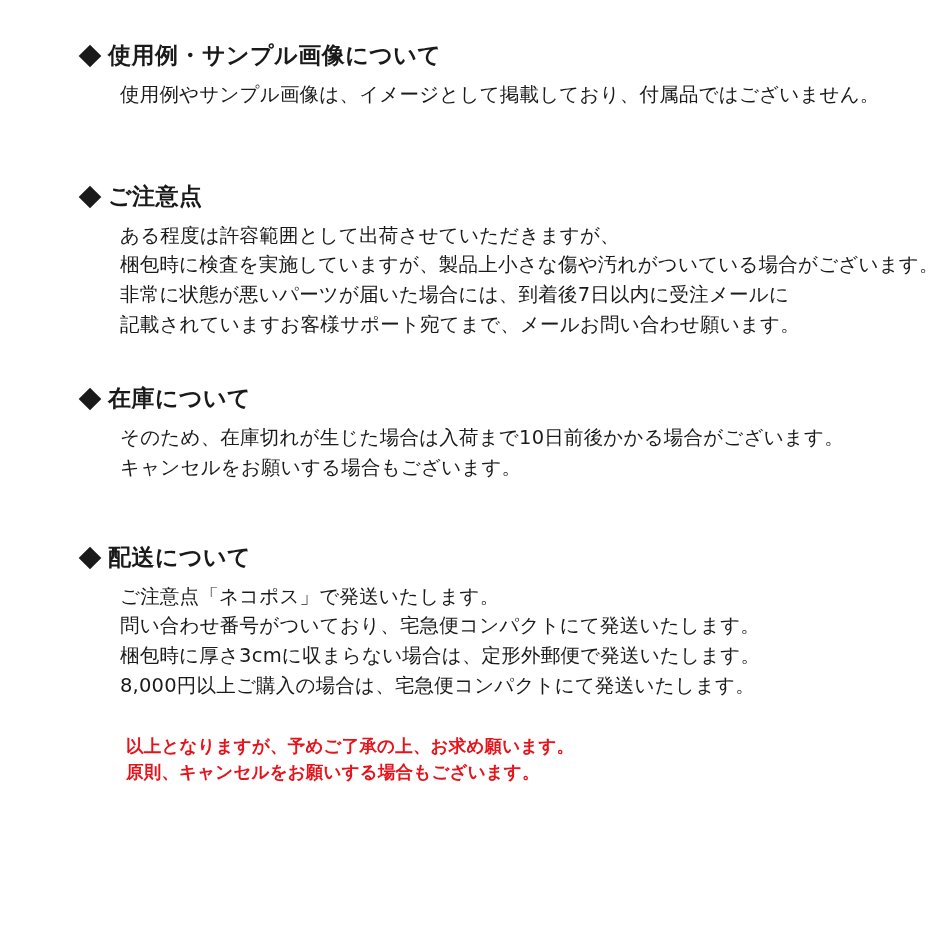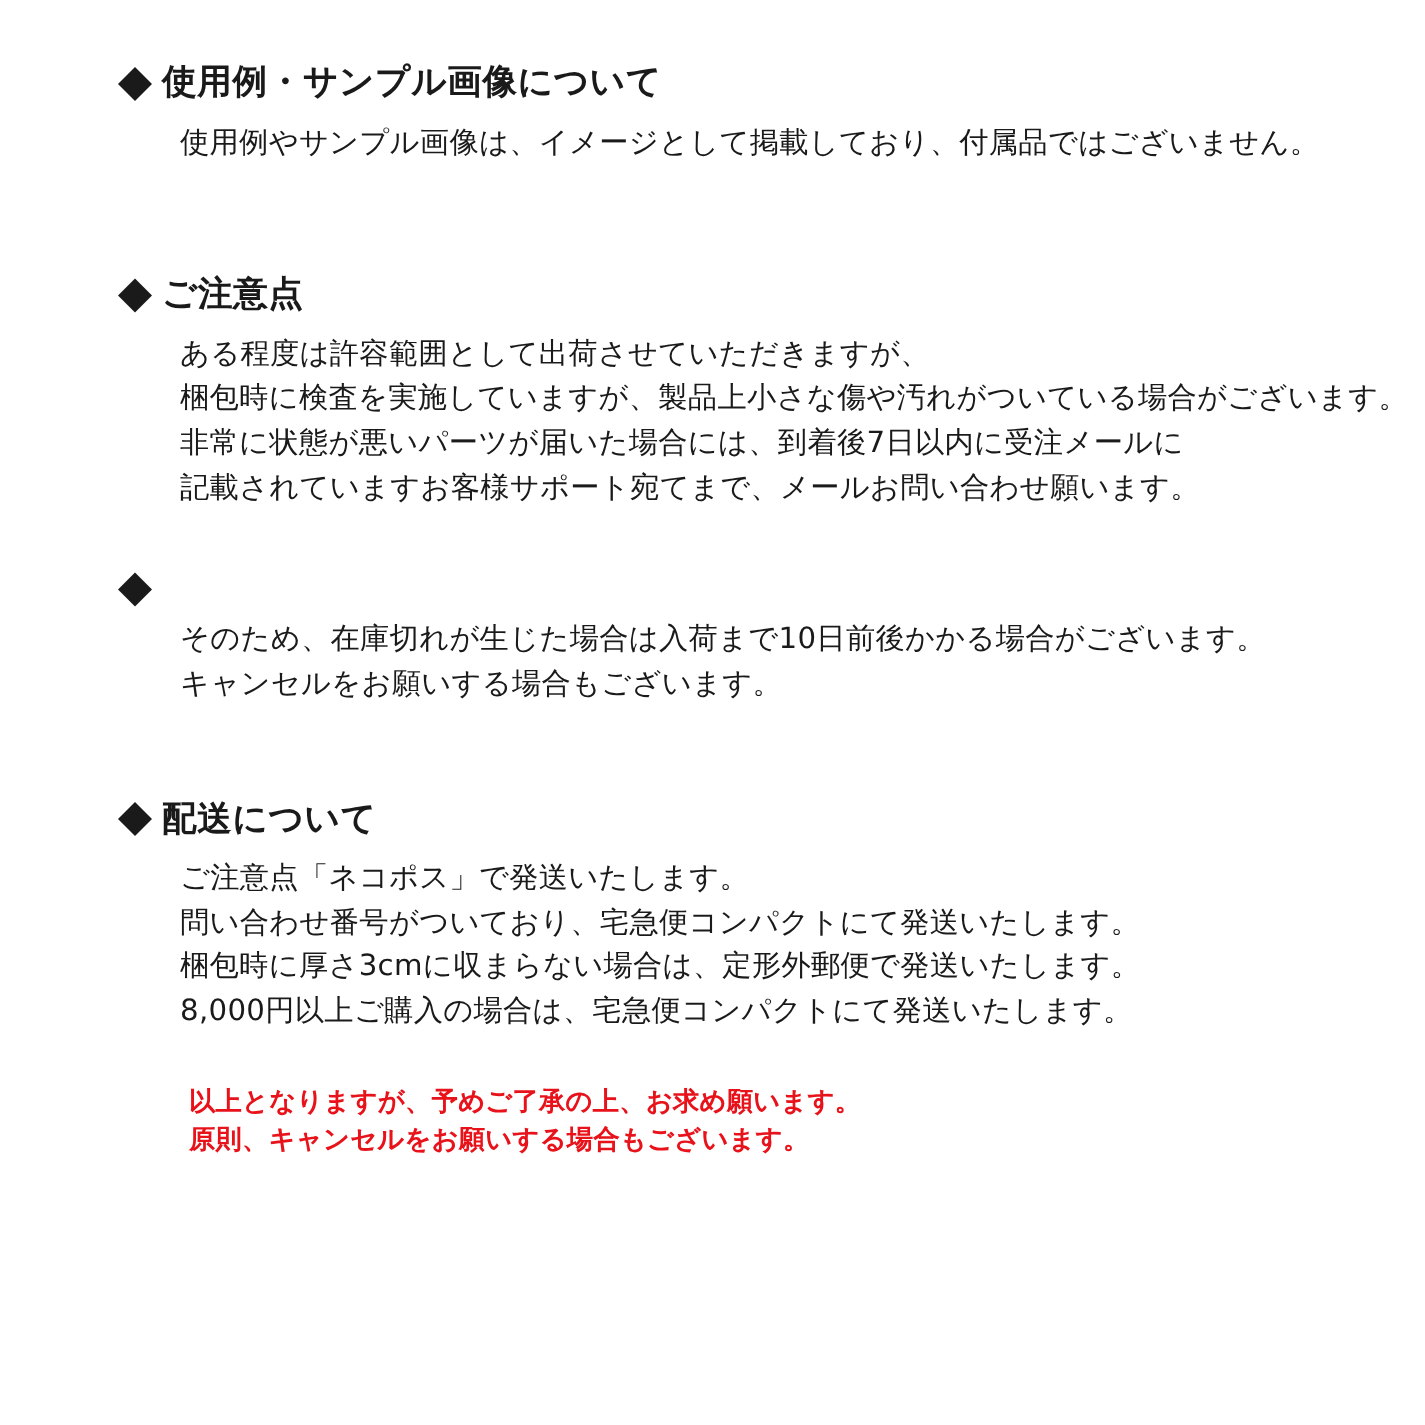--- a/index.html
+++ b/index.html
@@ -101,20 +101,21 @@
       <div class="line">非常に状態が悪いパーツが届いた場合には、到着後7日以内に受注メールに</div>
       <div class="line">記載されていますお客様サポート宛てまで、メールお問い合わせ願います。</div>
     </div>
   </div>
 
   <div class="gap-md"></div>
 
   <div class="section">
     <div class="section-head">
       <span class="diamond"></span>
+      <span class="section-title">在庫について</span>
     </div>
     <div class="body-lines">
       <div class="line">そのため、在庫切れが生じた場合は入荷まで10日前後かかる場合がございます。</div>
       <div class="line">キャンセルをお願いする場合もございます。</div>
     </div>
   </div>
 
   <div class="gap-lg"></div>
 
   <div class="section">

